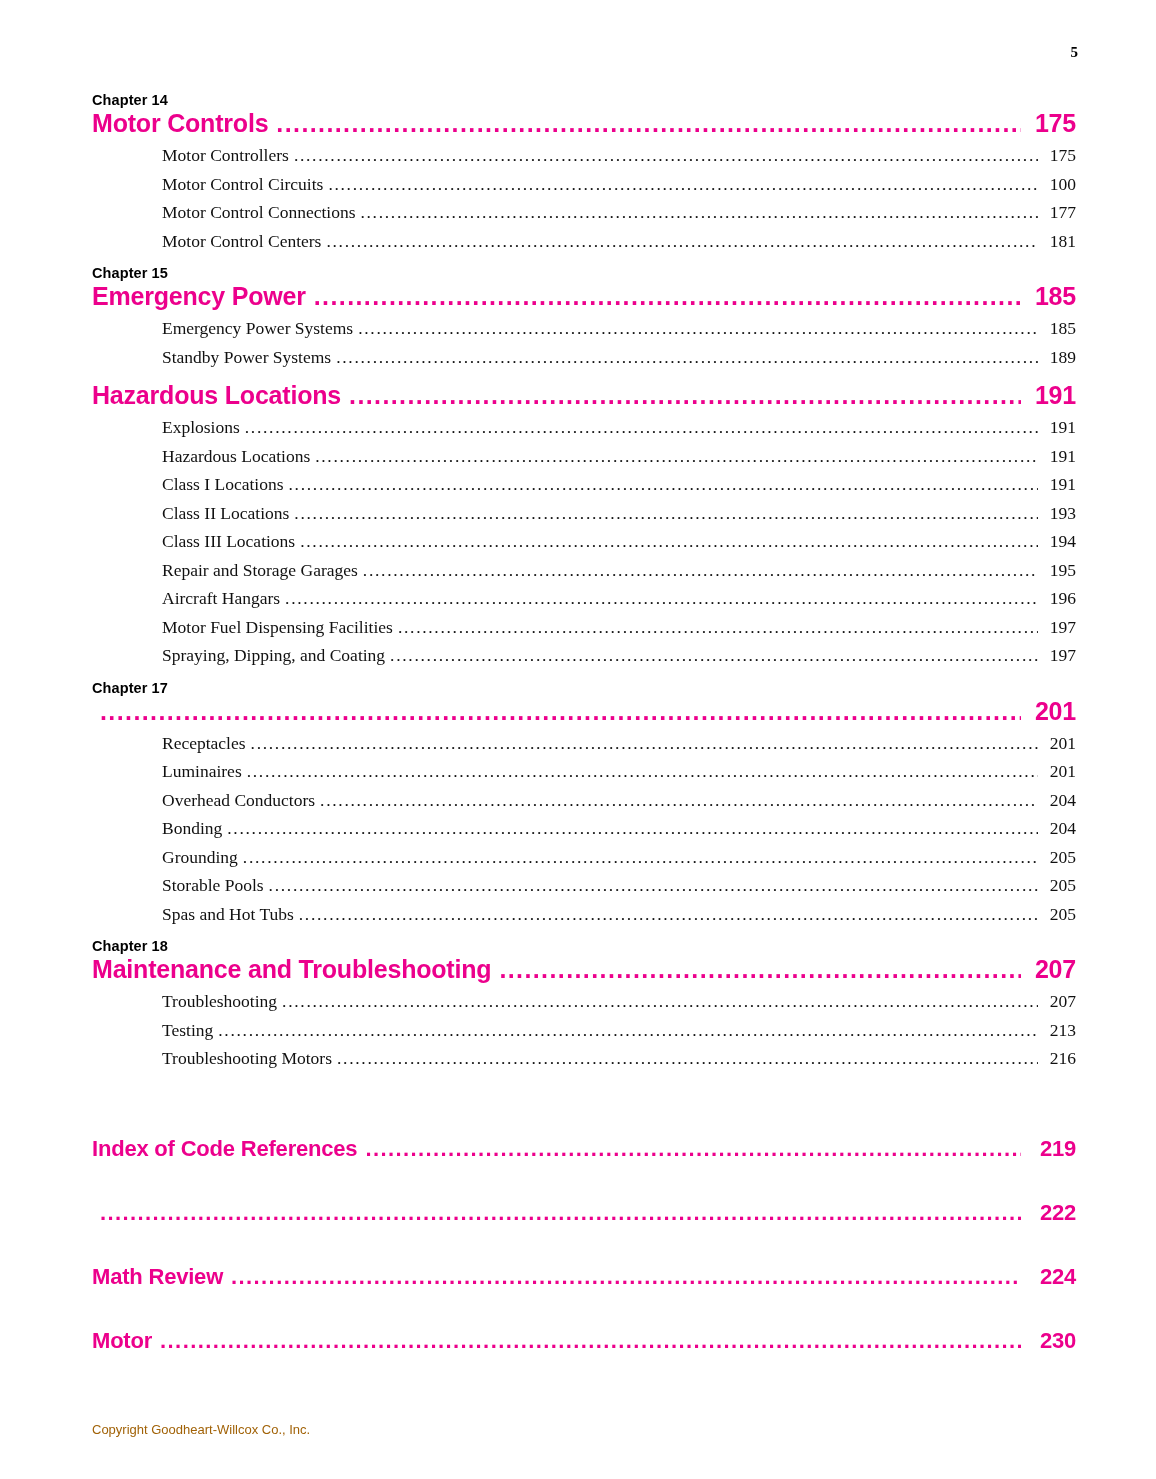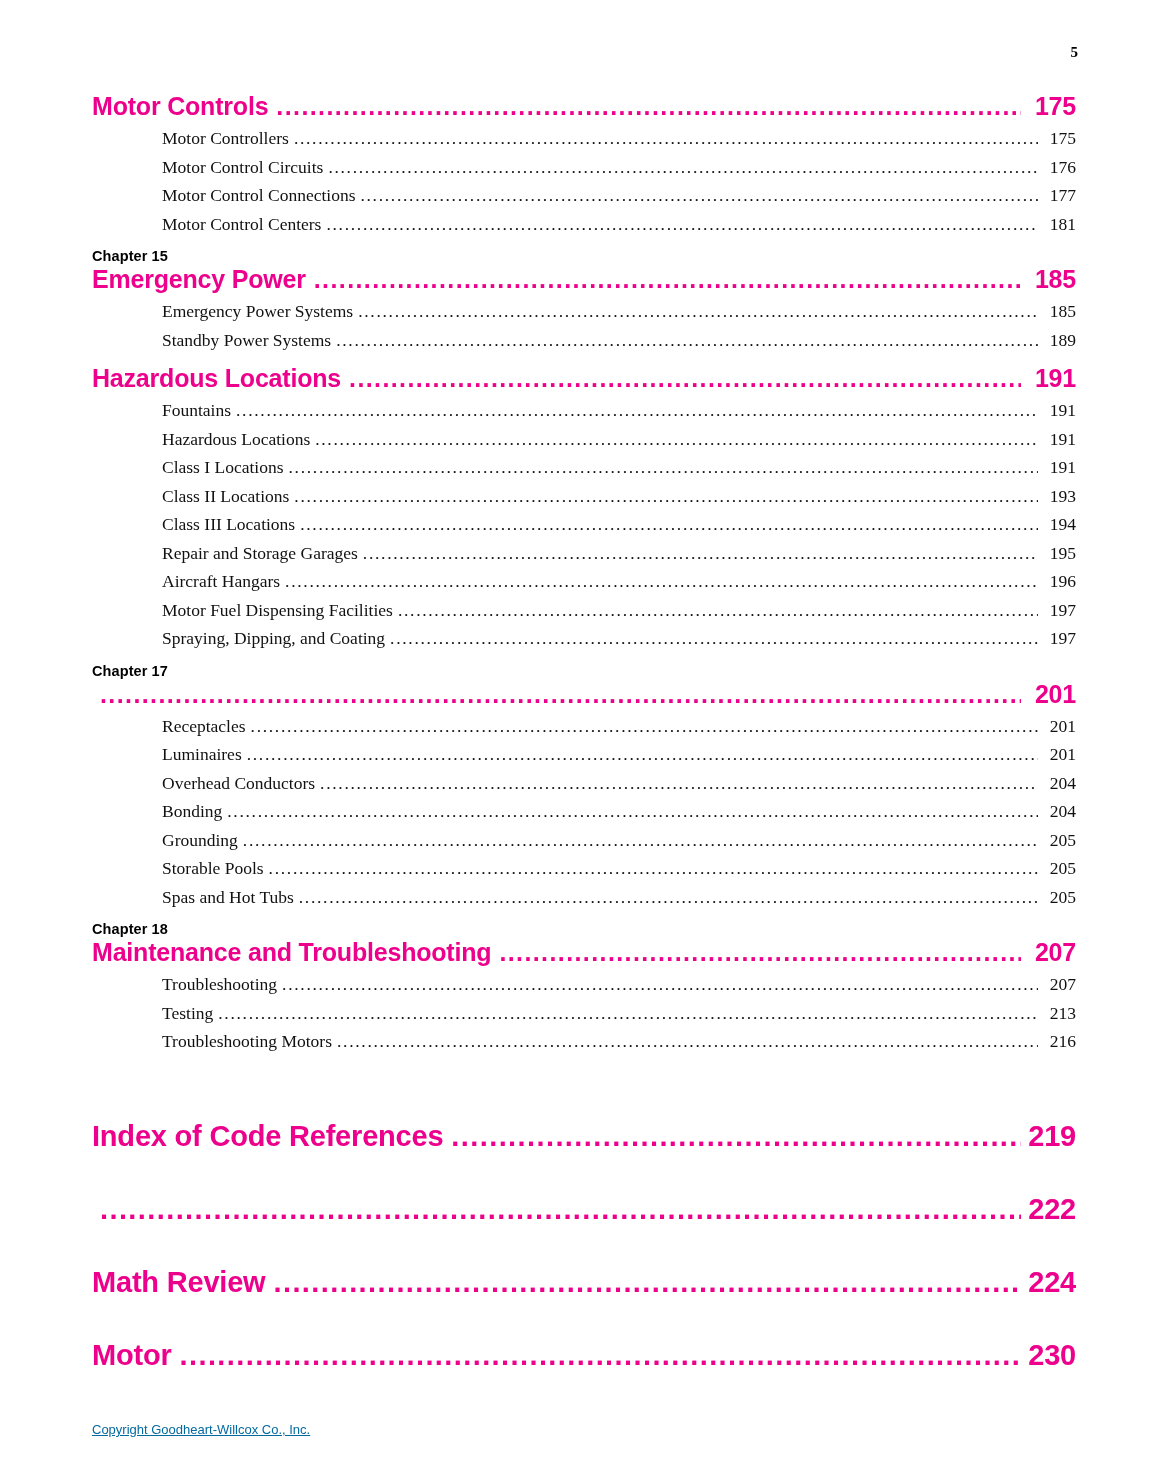--- a/index.html
+++ b/index.html
@@ -105,21 +105,21 @@
   .back-matter {
     margin-top: 26px;
   }
   .back-row {
     display: flex;
     align-items: baseline;
     width: 100%;
     color: #EC008C;
     font-family: "Liberation Sans", sans-serif;
     font-weight: bold;
-    font-size: 29px;
+    font-size: 22px;
     letter-spacing: -0.2px;
     line-height: 1.28;
   }
   .back-row .title-text {
     white-space: nowrap;
   }
   .back-row .leader {
     flex: 1 1 auto;
     overflow: hidden;
     white-space: nowrap;
@@ -132,47 +132,47 @@
     text-align: right;
     min-width: 50px;
     margin-top: 36px;
   }
   .footer {
     position: absolute;
     left: 92px;
     bottom: 42px;
     font-family: "Liberation Sans", sans-serif;
     font-size: 13px;
-    color: #0369a1;
-    text-decoration: underline;
+    color: #a16207;
   }
 </style>
 </head>
 <body>
 
 <div class="page">
 
   <div class="page-number">5</div>
 
   <div class="toc">
       <div class="chapter-block">
+        <div class="chapter-label">Chapter 14</div>
         <div class="chapter-title-row">
           <span class="title-text">Motor Controls</span>
           <span class="leader">........................................................................................................................................................................................................</span>
           <span class="page-num">175</span>
         </div>
         <div class="entry-row">
           <span class="entry-text">Motor Controllers</span>
           <span class="leader">........................................................................................................................................................................................................</span>
           <span class="page-num">175</span>
         </div>
         <div class="entry-row">
           <span class="entry-text">Motor Control Circuits</span>
           <span class="leader">........................................................................................................................................................................................................</span>
-          <span class="page-num">176</span>
+          <span class="page-num">100</span>
         </div>
         <div class="entry-row">
           <span class="entry-text">Motor Control Connections</span>
           <span class="leader">........................................................................................................................................................................................................</span>
           <span class="page-num">177</span>
         </div>
         <div class="entry-row">
           <span class="entry-text">Motor Control Centers</span>
           <span class="leader">........................................................................................................................................................................................................</span>
           <span class="page-num">181</span>
@@ -196,21 +196,21 @@
           <span class="page-num">189</span>
         </div>
       </div>
       <div class="chapter-block">
         <div class="chapter-title-row">
           <span class="title-text">Hazardous Locations</span>
           <span class="leader">........................................................................................................................................................................................................</span>
           <span class="page-num">191</span>
         </div>
         <div class="entry-row">
-          <span class="entry-text">Fountains</span>
+          <span class="entry-text">Explosions</span>
           <span class="leader">........................................................................................................................................................................................................</span>
           <span class="page-num">191</span>
         </div>
         <div class="entry-row">
           <span class="entry-text">Hazardous Locations</span>
           <span class="leader">........................................................................................................................................................................................................</span>
           <span class="page-num">191</span>
         </div>
         <div class="entry-row">
           <span class="entry-text">Class I Locations</span>

